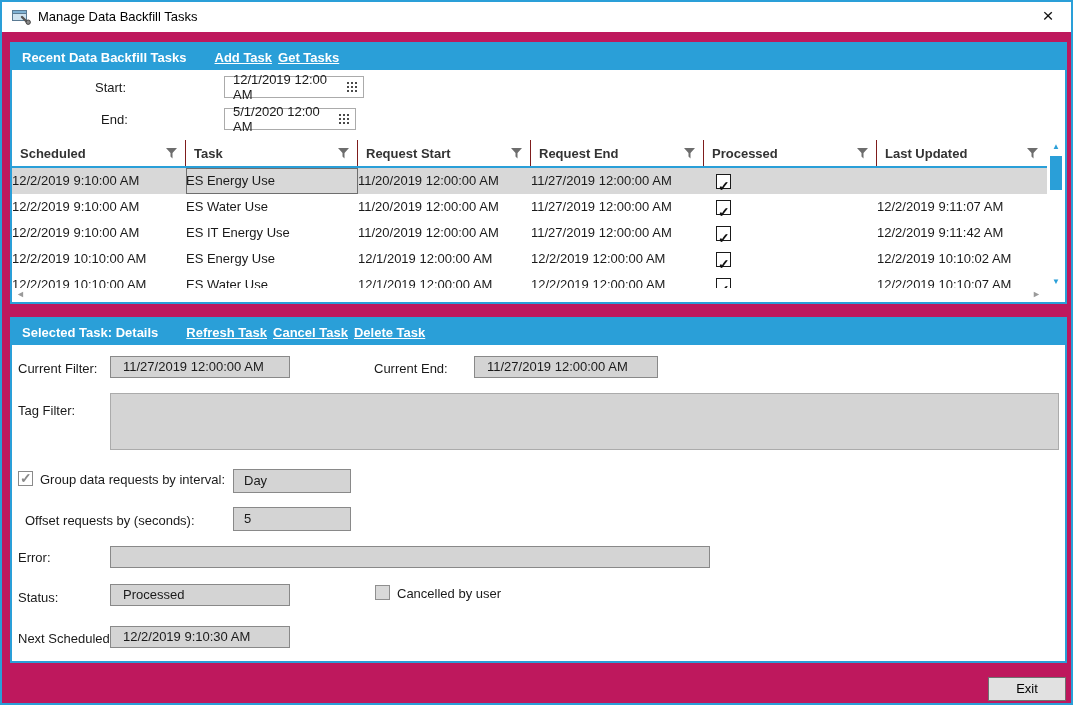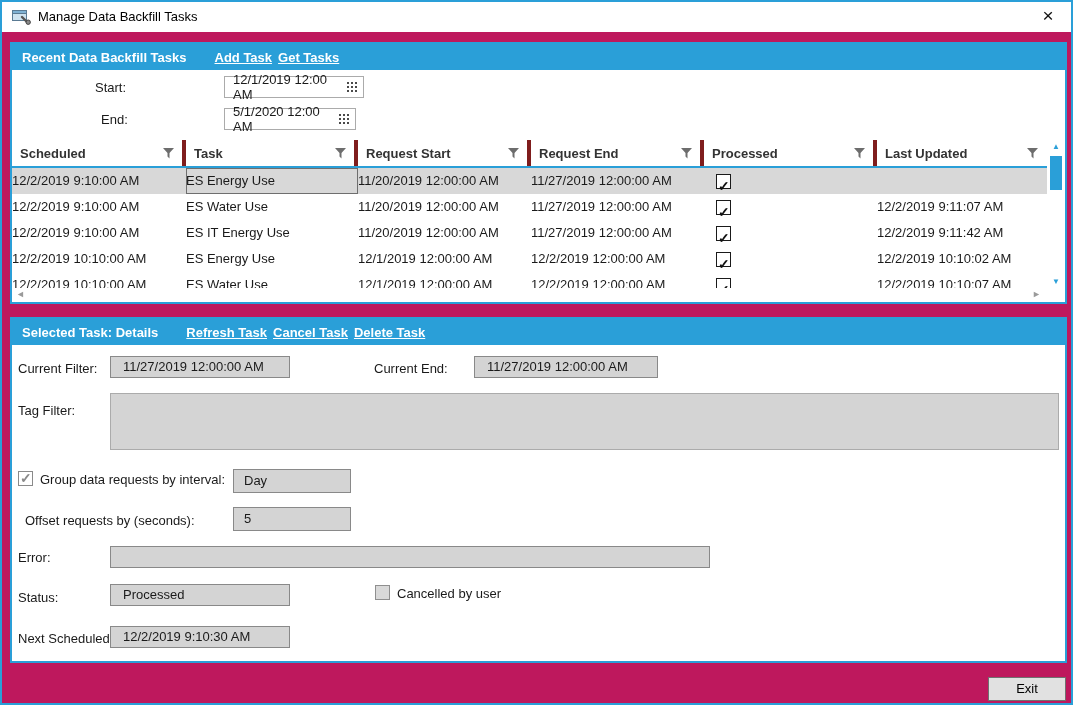--- a/index.html
+++ b/index.html
@@ -26,21 +26,21 @@
 
   
   .form-label { position:absolute; font-size:13px; color:#1a1a1a; }
   .date-field { position:absolute; height:22px; background:#fff; border:1px solid #ababab; display:flex; align-items:center; justify-content:space-between; padding:0 5px 0 8px; }
   .date-field .val { font-size:13px; }
   .grid-dots-icon { width:11px; height:11px; flex:none; }
 
   
   .grid { position:absolute; left:0; top:96px; width:1053px; }
   .grid-header { display:flex; height:28px; border-bottom:2px solid #2A9FD8; }
-  .gh-cell { display:flex; align-items:center; justify-content:space-between; padding:0 8px; font-weight:700; font-size:13px; color:#333; border-right:4px solid #7f1d1d; }
+  .gh-cell { display:flex; align-items:center; justify-content:space-between; padding:0 8px; font-weight:700; font-size:13px; color:#333; border-right:1px solid #7f1d1d; }
   .gh-cell svg { flex:none; }
   .grid-body { height:120px; overflow:hidden; position:relative; }
   .grid-row { display:flex; height:26px; background:#fff; }
   .grid-row.selected { background:#d8d8d8; }
   .g-cell { line-height:26px; font-size:13px; white-space:nowrap; overflow:hidden; }
   .g-cell.current-cell { outline:1px solid #6e6e6e; outline-offset:-1px; }
   .c0{width:174px;} .c1{width:172px;} .c2{width:173px;align-items:center;} .c3{width:173px;} .c4{width:173px;} .c5{width:169px;}
   .cb-cell { display:flex; align-items:center; padding-left:12px; }
 
   

